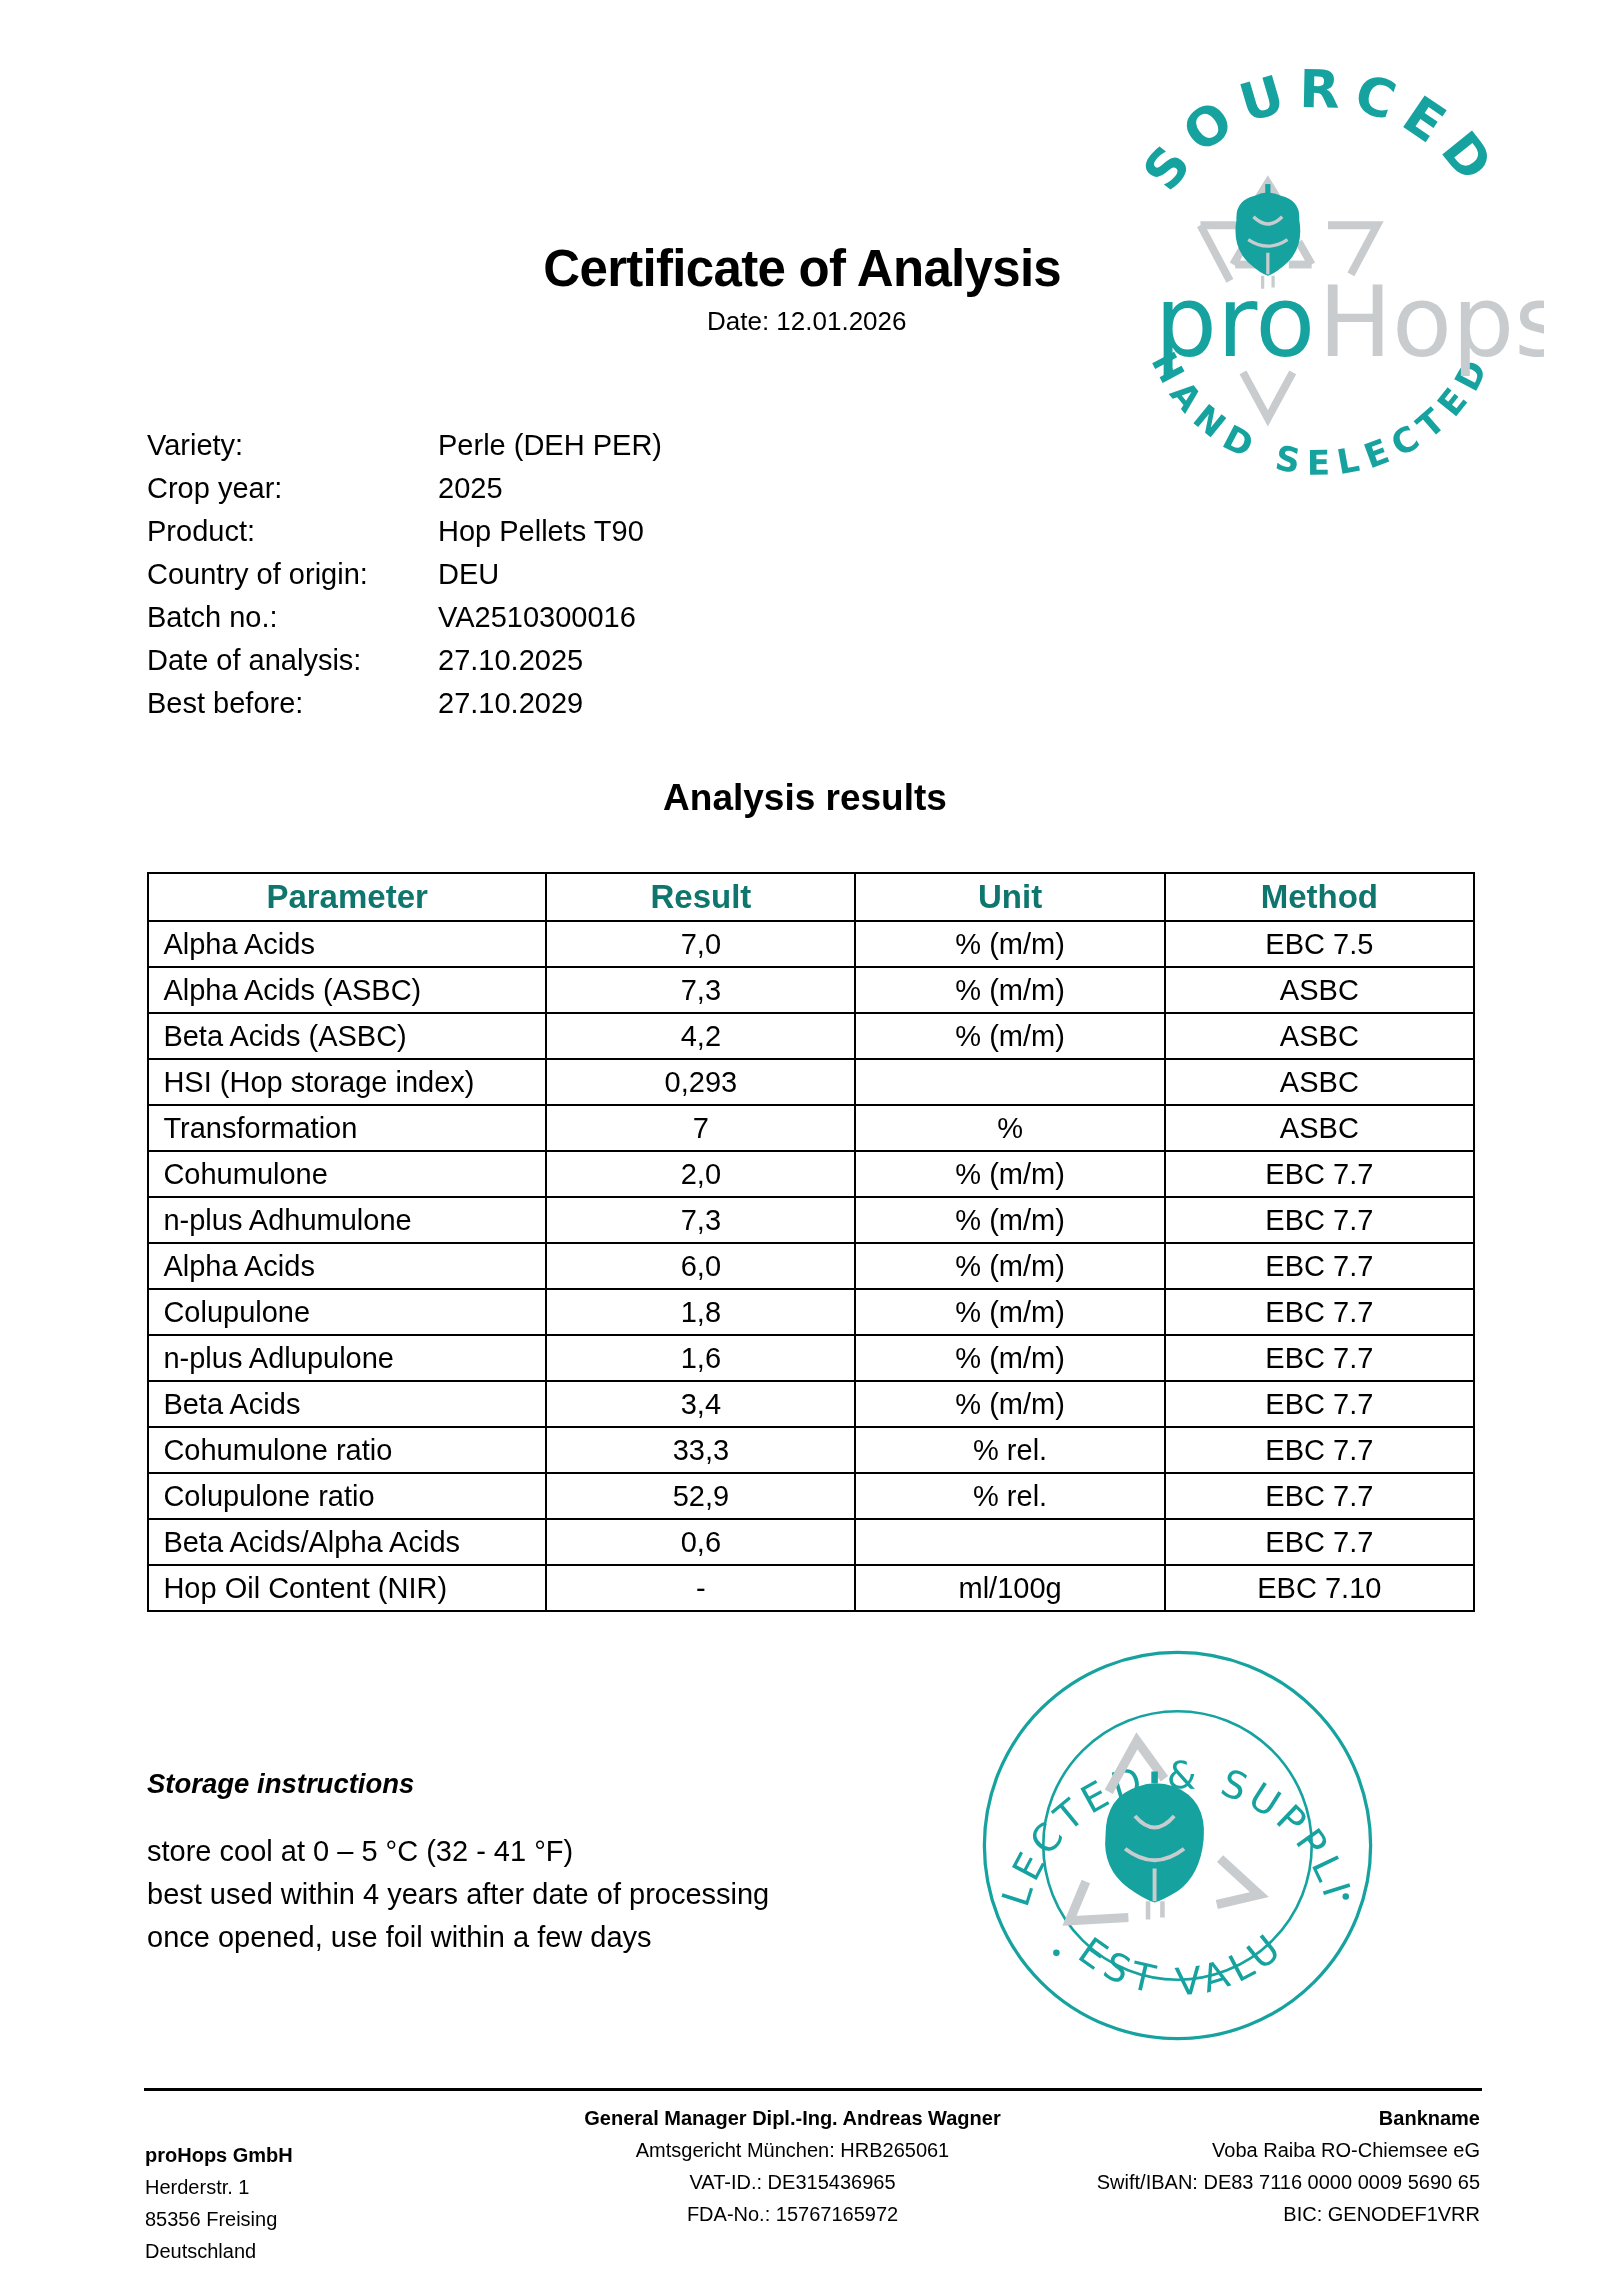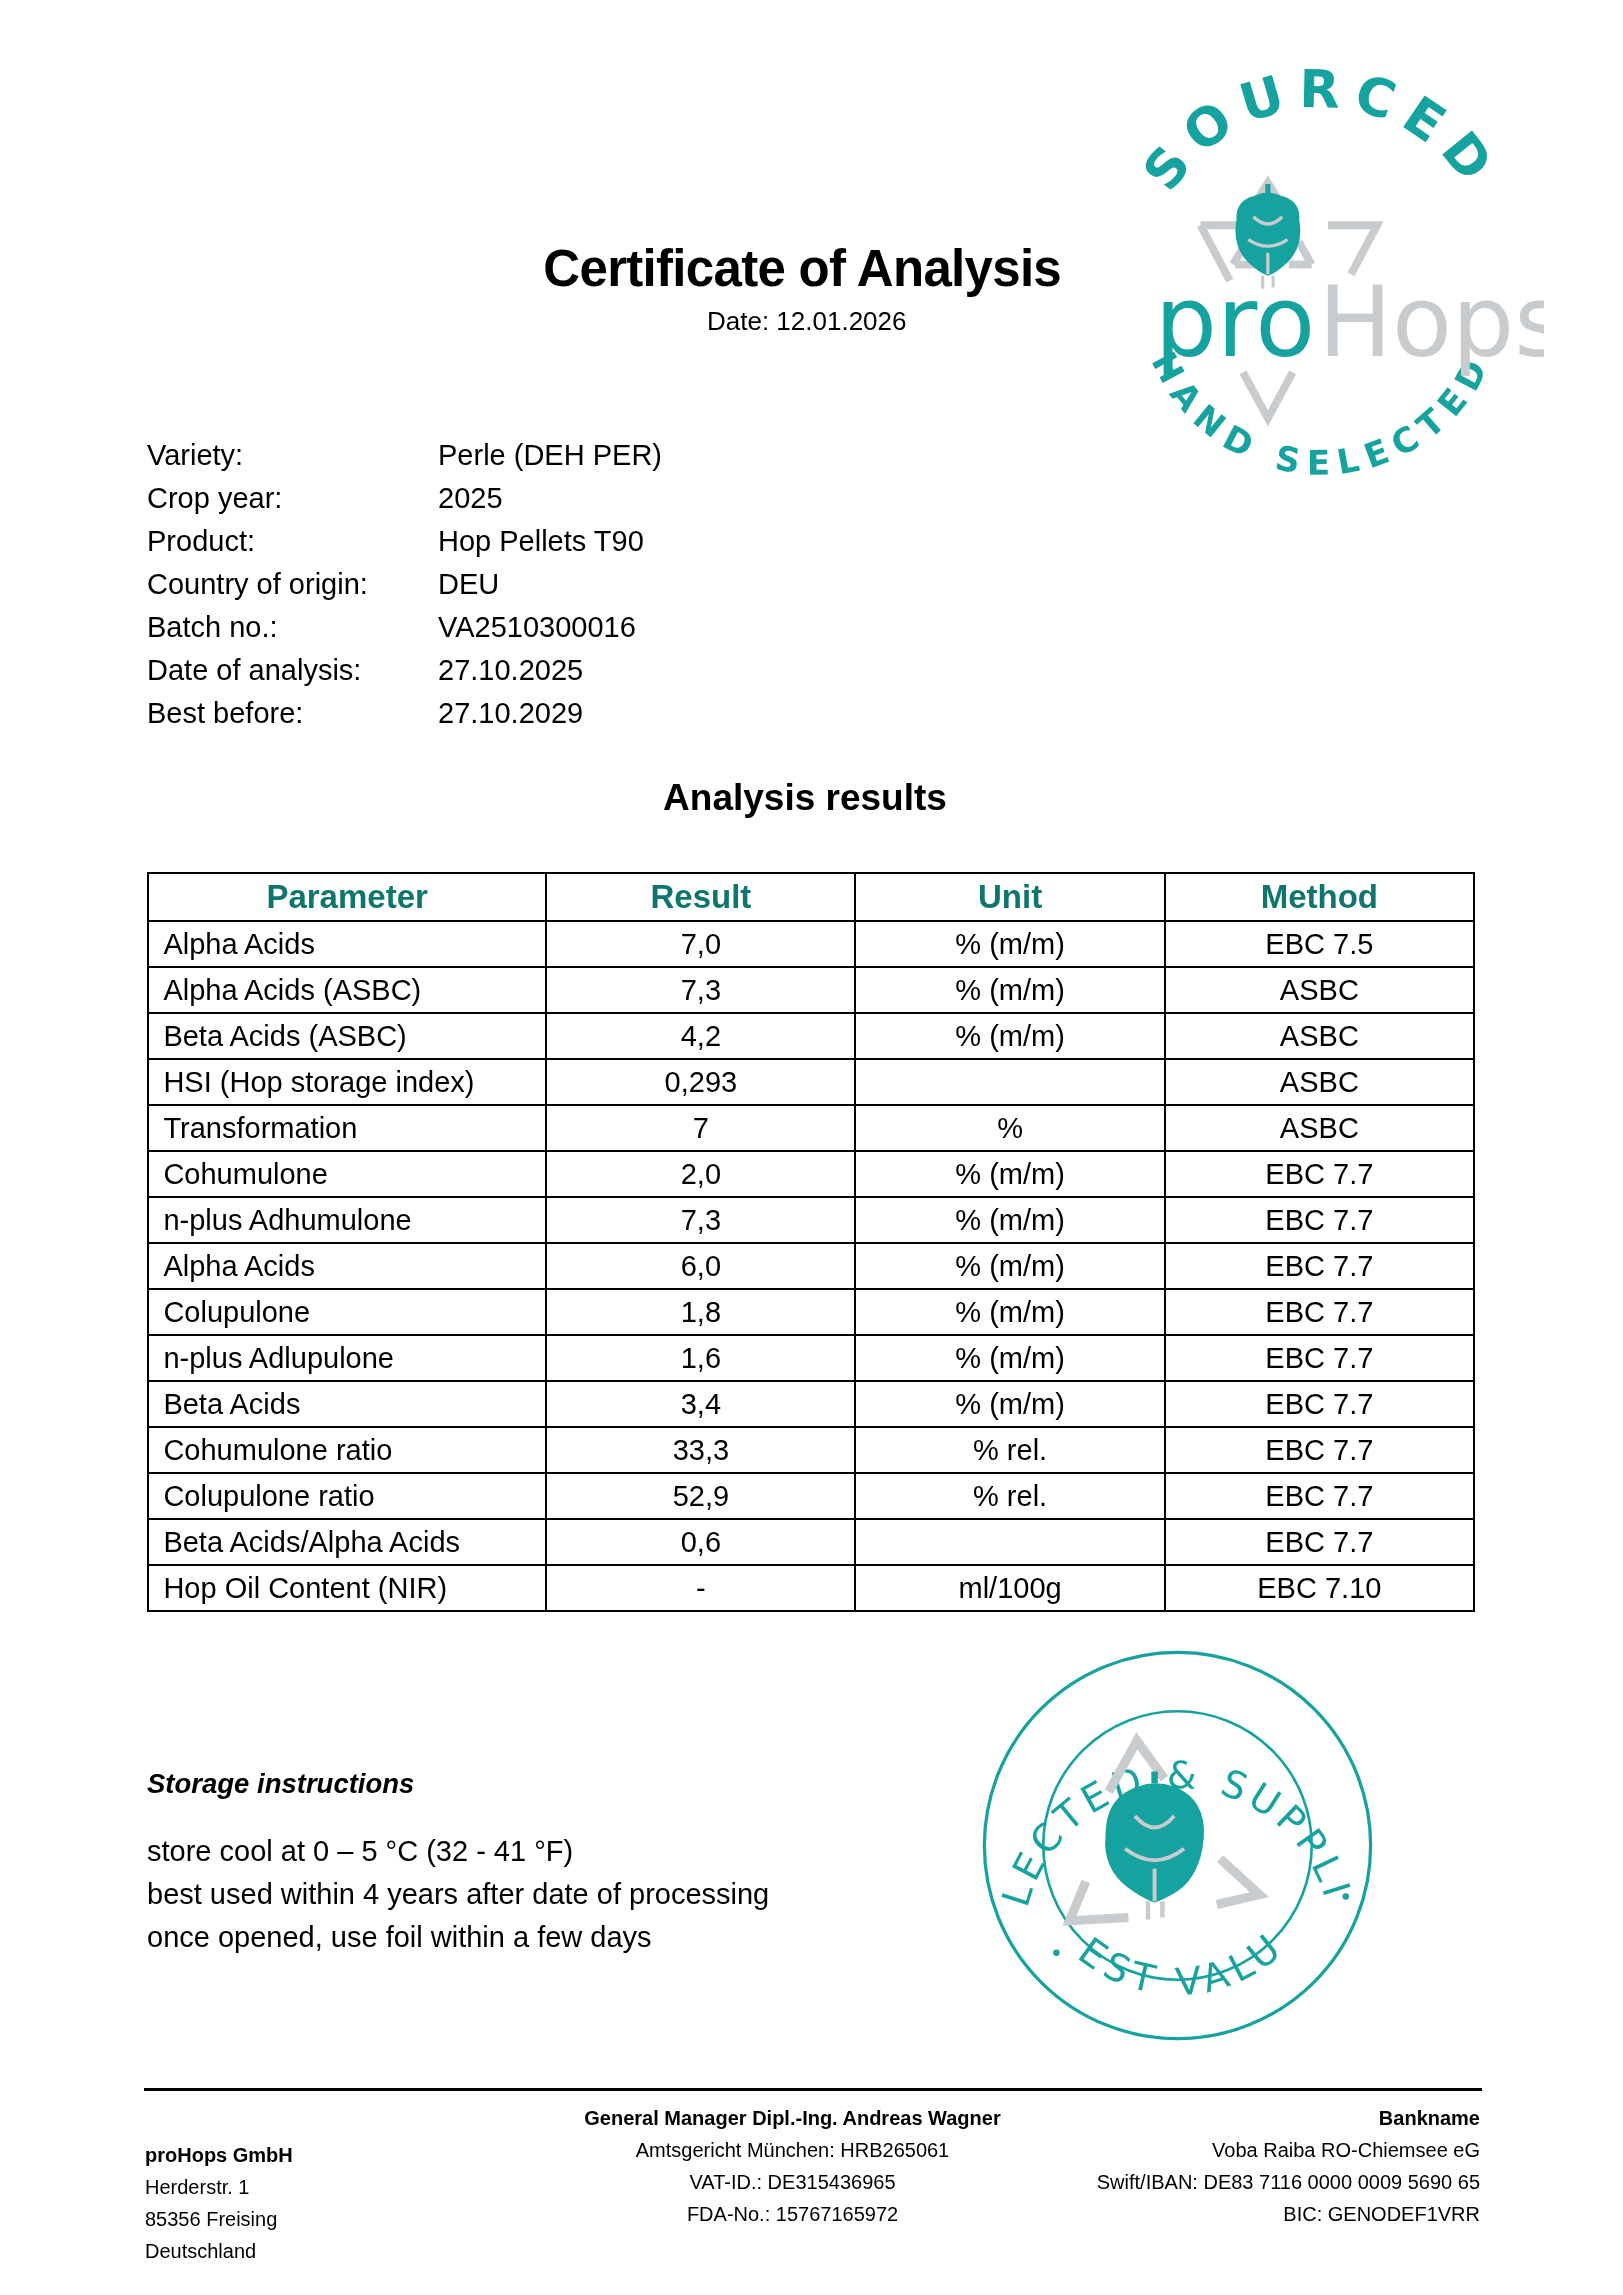--- a/index.html
+++ b/index.html
@@ -4,21 +4,21 @@
 <style>
   html, body { margin: 0; padding: 0; background: #ffffff; }
   body { width: 1623px; height: 2295px; position: relative; overflow: hidden;
          font-family: "Liberation Sans", "DejaVu Sans", sans-serif; color: #000; }
   .abs { position: absolute; }
   #title { left: 0; width: 1623px; top: 203px; text-align: center; font-size: 51px; font-weight: bold;
            letter-spacing: -0.7px; padding-right: 16px; box-sizing: border-box; margin-top: 36px; }
   #title span { display: inline-block; transform: translateX(-1.3px); }
   #date { left: 707px; top: 306px; font-size: 26px; }
   .meta { left: 147px; top: 429px; font-size: 29px; }
-  .meta-row { height: 43px; display: flex; align-items: flex-end; }
+  .meta-row { height: 43px; display: flex; align-items: flex-start; }
   .meta-label { width: 291px; }
   #analysis-heading { left: 0; width: 1623px; text-align: center; top: 777px; font-size: 37px; font-weight: bold; padding-right: 0px; }
   #analysis-heading span { margin-left: -13px; }
   table#results { position: absolute; left: 147px; top: 872px; width: 1328px; border-collapse: collapse; font-size: 29px; }
   #results th, #results td { border: 2px solid #000; height: 44px; padding: 0; }
   #results th { color: #0f766e; font-weight: bold; font-size: 33px; height: 46px; }
   #results td.param { text-align: left; padding-left: 14.4px; }
   #results td.c { text-align: center; }
   #results col.c1 { width: 399px; } #results col.c2 { width: 310px; } #results col.c3 { width: 310px; } #results col.c4 { width: 310px; }
   #storage-heading { left: 147px; top: 1768px; font-size: 27.5px; font-weight: bold; font-style: italic; }

